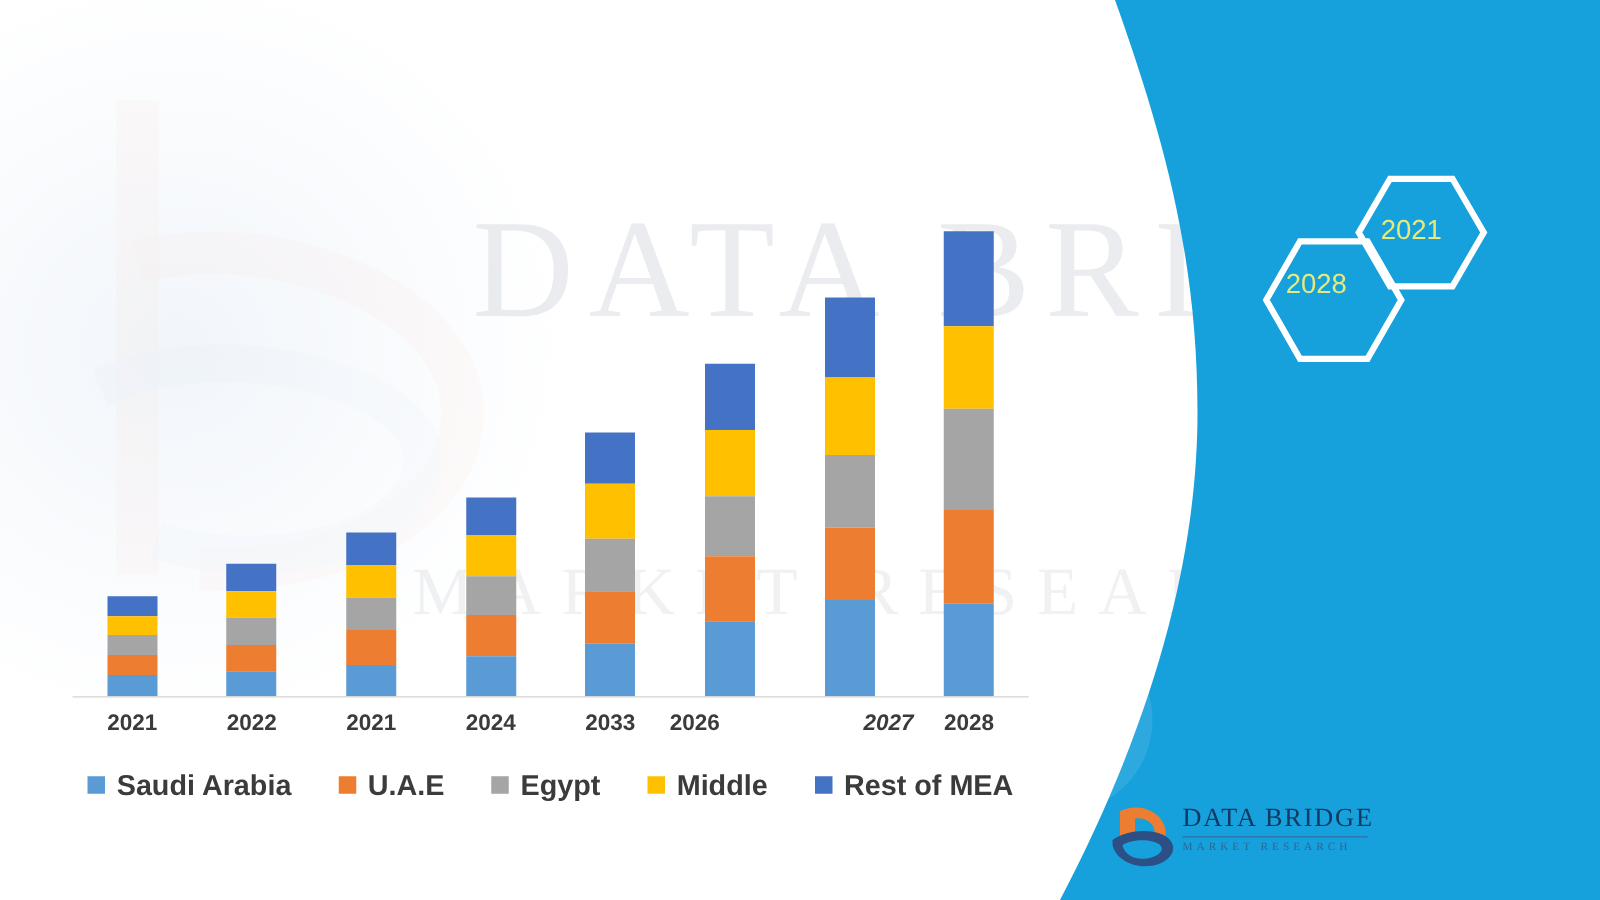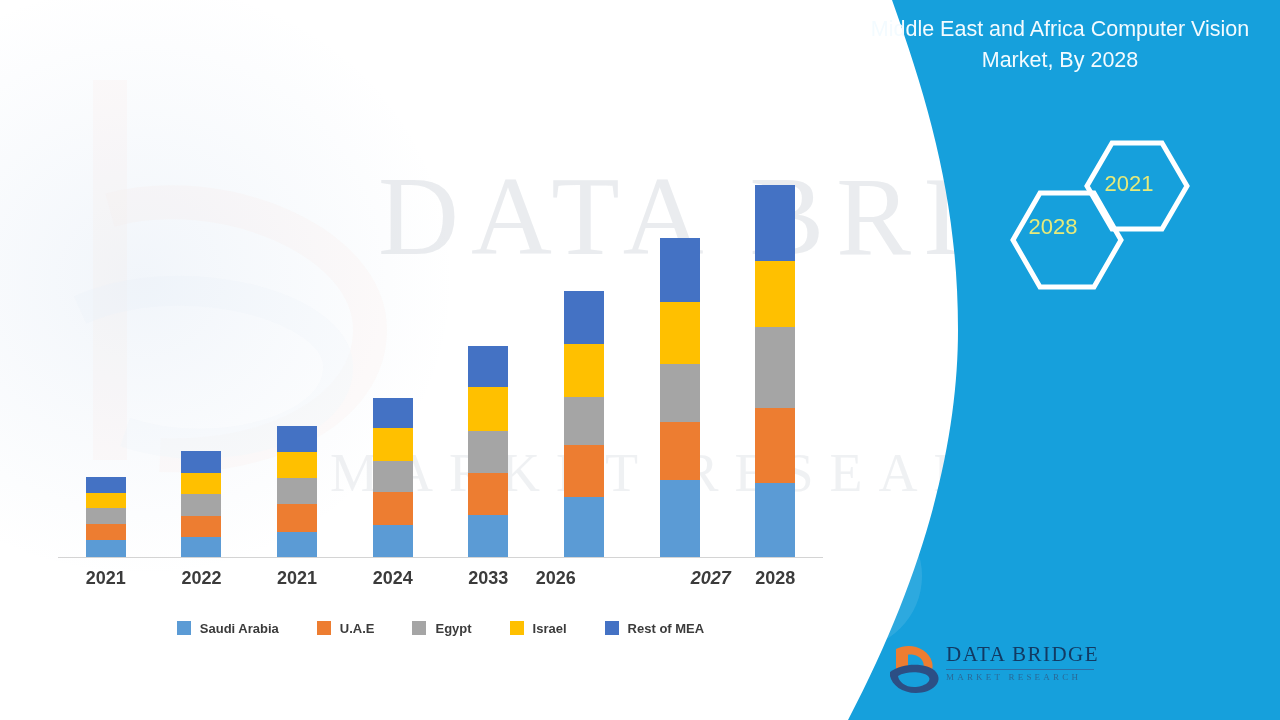--- a/index.html
+++ b/index.html
@@ -116,21 +116,21 @@
     width: 765px; height: 32px;
     display: flex;
     justify-content: center;
     align-items: center;
     gap: 38px;
   }
   .legend-item {
     display: flex;
     align-items: center;
     gap: 9px;
-    font-size: 13px;
+    font-size: 23px;
     color: #3b3b3b;
     font-weight: 600;
     white-space: nowrap;
   }
   .legend-swatch {
     width: 14px; height: 14px;
     display: inline-block;
     flex: 0 0 auto;
   }
 
@@ -331,36 +331,35 @@
         <div class="legend-item">
           <span class="legend-swatch" style="background: rgb(237, 125, 49);"></span>
           <span>U.A.E</span>
         </div>
         <div class="legend-item">
           <span class="legend-swatch" style="background: rgb(165, 165, 165);"></span>
           <span>Egypt</span>
         </div>
         <div class="legend-item">
           <span class="legend-swatch" style="background: rgb(255, 192, 0);"></span>
-          <span>Israel</span>
+          <span>Middle</span>
         </div>
         <div class="legend-item">
           <span class="legend-swatch" style="background: rgb(68, 114, 196);"></span>
           <span>Rest of MEA</span>
         </div>
       </div>
   </div>
 
   <div id="right-panel">
     <svg id="right-bg" viewBox="0 0 440 720" preserveAspectRatio="none">
       <path id="right-bg-path" d="M52,0 L440,0 L440,720 L8,720 C92,560 118,430 118,330 C118,208 92,112 52,0 Z" fill="#16A0DC"></path>
       <circle cx="8" cy="576" r="74" fill="#ffffff" opacity="0.10"></circle>
     </svg>
 
-    <div id="right-title">Middle East and Africa Computer Vision Market, By 2028</div>
   </div>
 
   <svg id="hex-group" style="left:880px; top:0; position:absolute; width:400px; height:420px;" viewBox="0 0 400 420">
     <polygon class="hex" stroke-width="5" points="133,240 160,193 214,193 241,240 214,287 160,287"></polygon>
     <polygon class="hex" stroke-width="5" points="207,186 232,143 282,143 307,186 282,229 232,229"></polygon>
   </svg>
 
   <div class="hex-label" id="hex-label-2028">2028</div>
   <div class="hex-label" id="hex-label-2021">2021</div>
 

